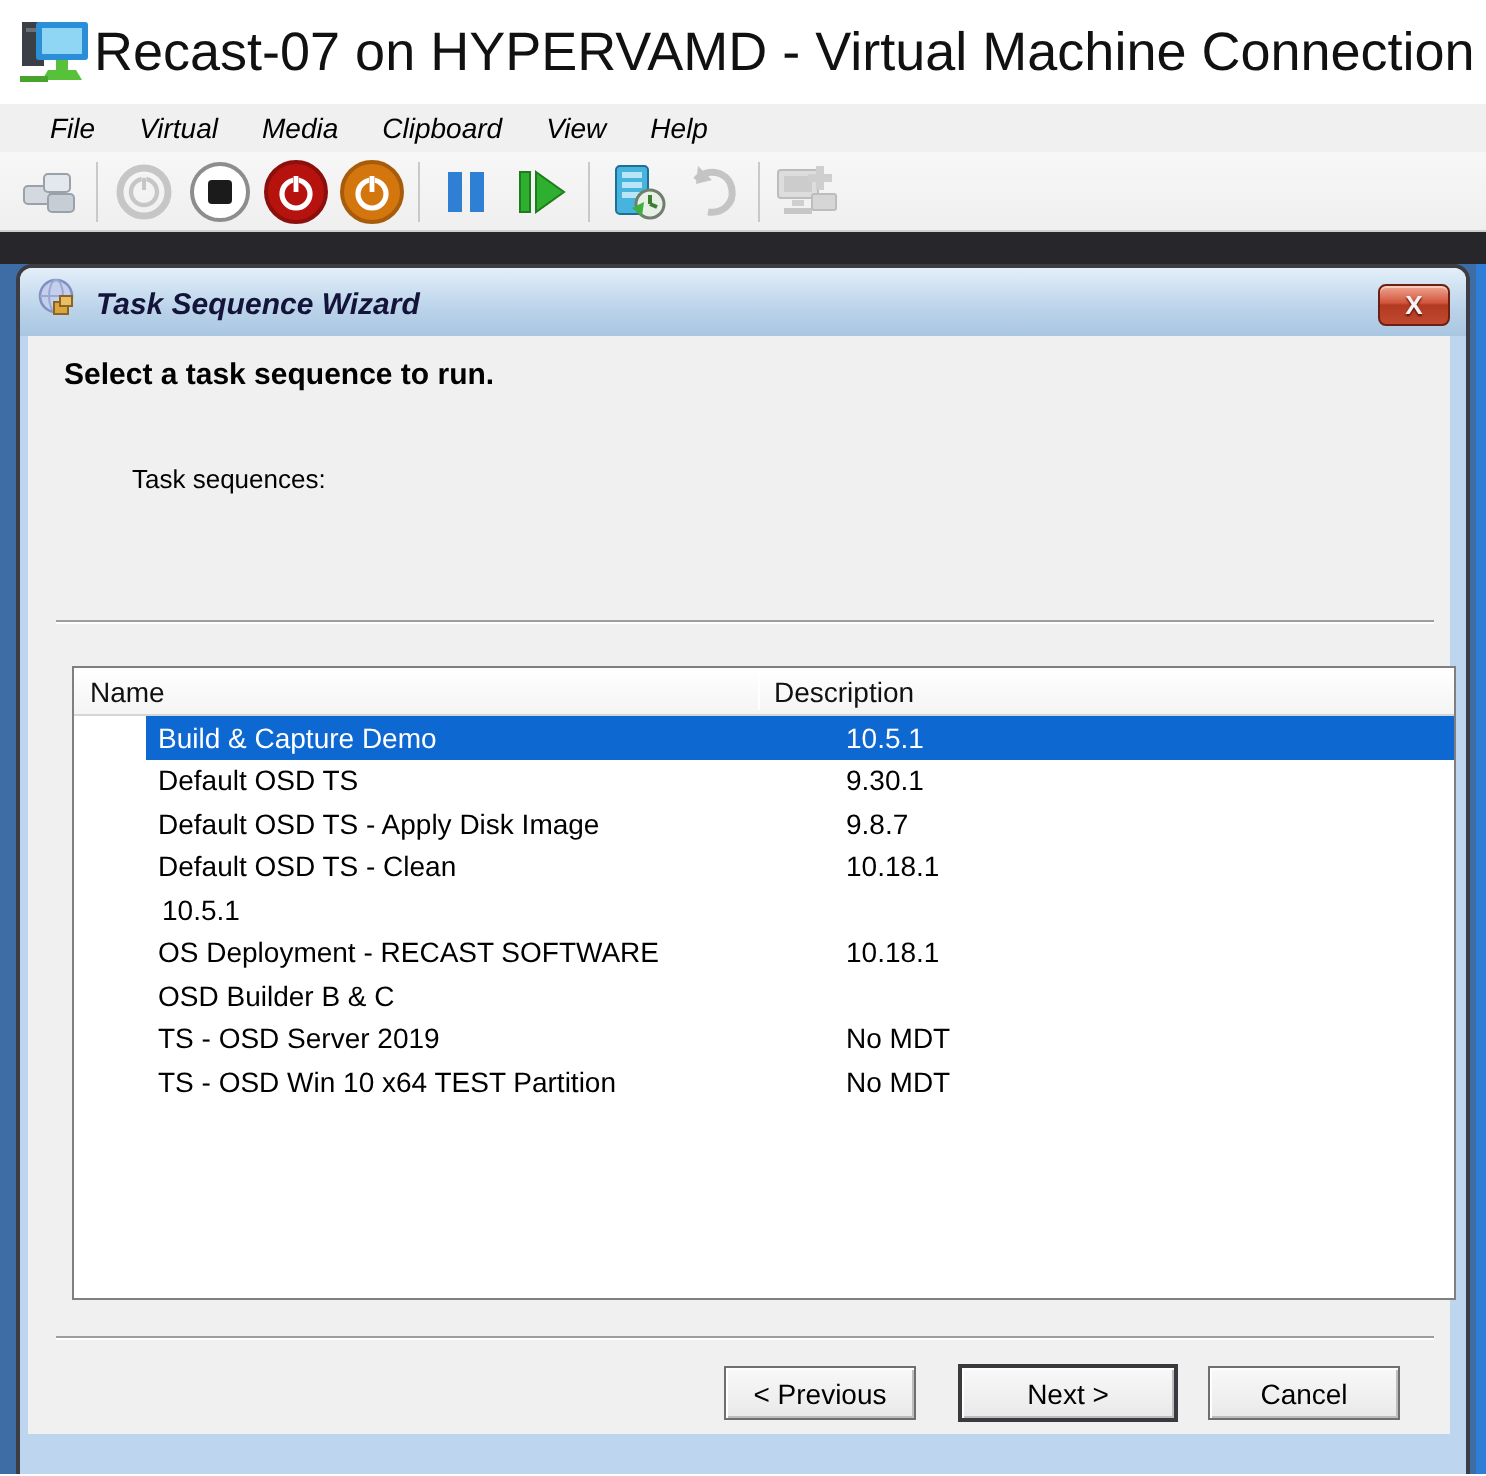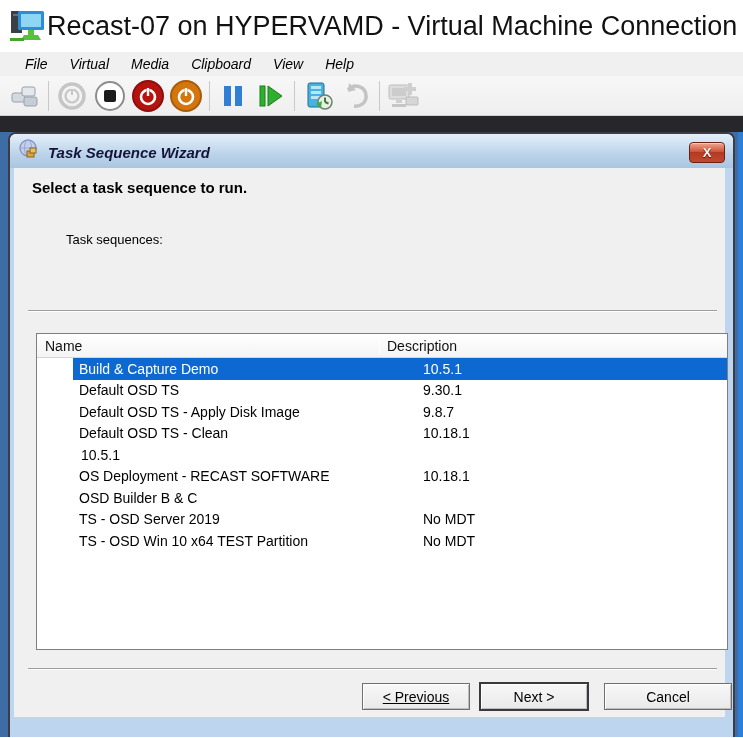--- a/index.html
+++ b/index.html
@@ -59,23 +59,23 @@
   .lv-row { height:21.5px; display:flex; align-items:center; font-size:14px; color:#000;margin-left:36px; }
   .lv-row .c1 { width:342px; padding-left:6px; white-space:nowrap; overflow:hidden; }
   .lv-row .c2 { padding-left:8px; white-space:nowrap; }
   .lv-row.selected { background:#0e68d2; color:#ffffff; }
 
   
   .btn { position:absolute; top:515px; height:27px; font-size:14px; color:#000;
     background:linear-gradient(#f8f8f8,#e9e9e9); border:1px solid #6e6e73;
     box-shadow:inset 1px 1px 0 #ffffff, inset -1px -1px 0 #bdbdbd;
     display:flex; align-items:center; justify-content:center; }
-  .btn.prev { left:348px; width:108px;text-decoration:underline; }
+  .btn.prev { left:348px; width:96px; }
   .btn.next { left:466px; width:108px; outline:2px solid #3a3a3e; outline-offset:-1px; }
-  .btn.cancel { left:590px; width:128px; }
+  .btn.cancel { left:590px; width:96px; }
 </style>
 </head>
 <body>
 
 <div class="titlebar">
   <span>
     <svg width="38" height="38" viewBox="0 0 38 38">
       <rect x="3" y="6" width="11" height="22" fill="#3b3f46"></rect>
       <rect x="5" y="9" width="7" height="2" fill="#6a7078"></rect>
       <rect x="10" y="6" width="26" height="19" rx="1.5" fill="#2b8fd8"></rect>

